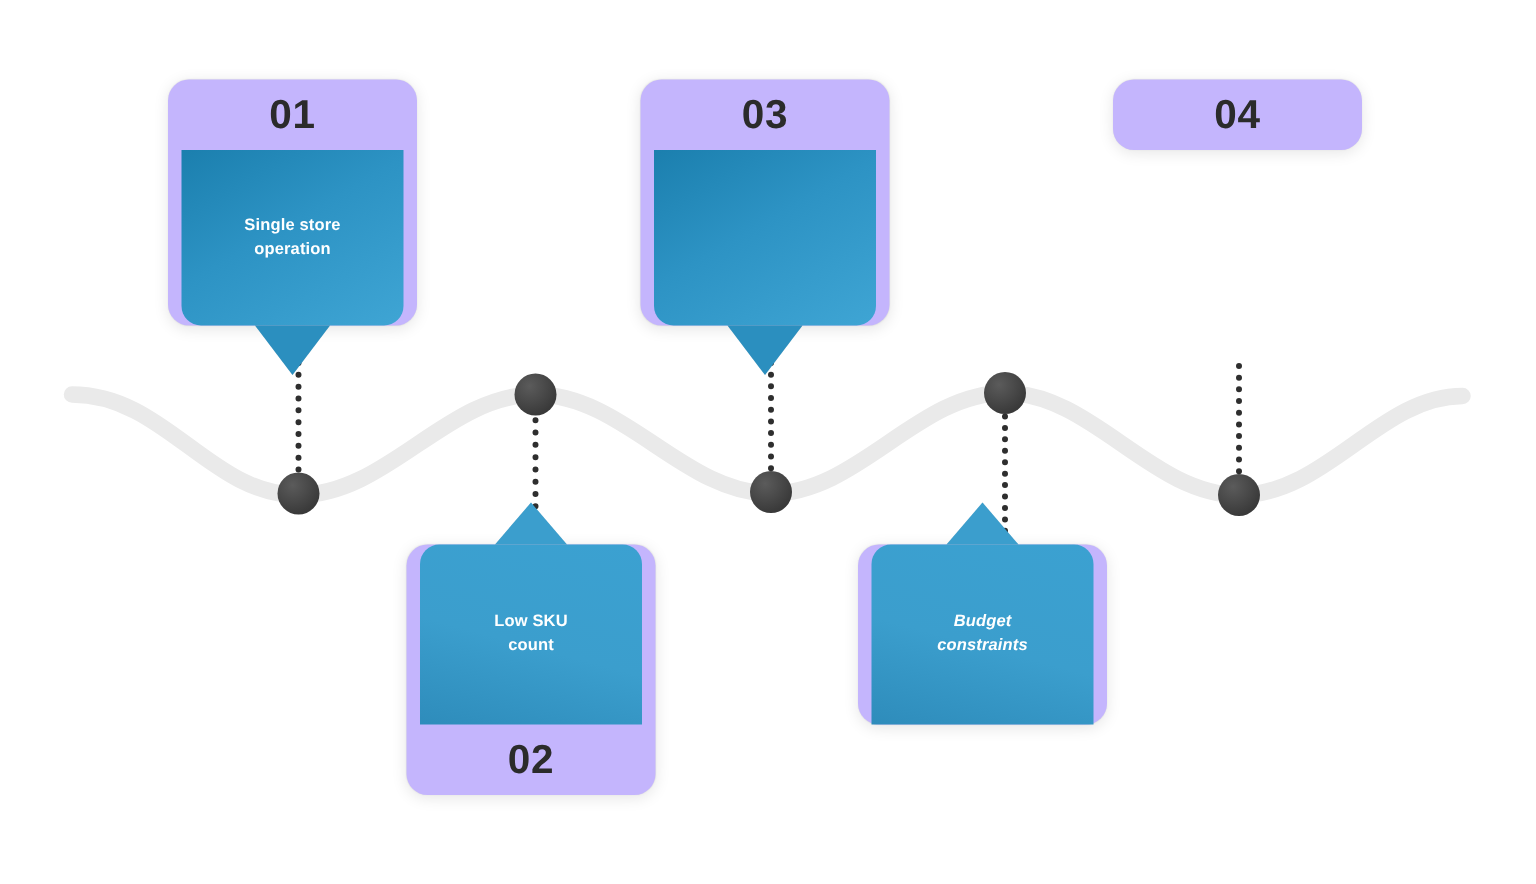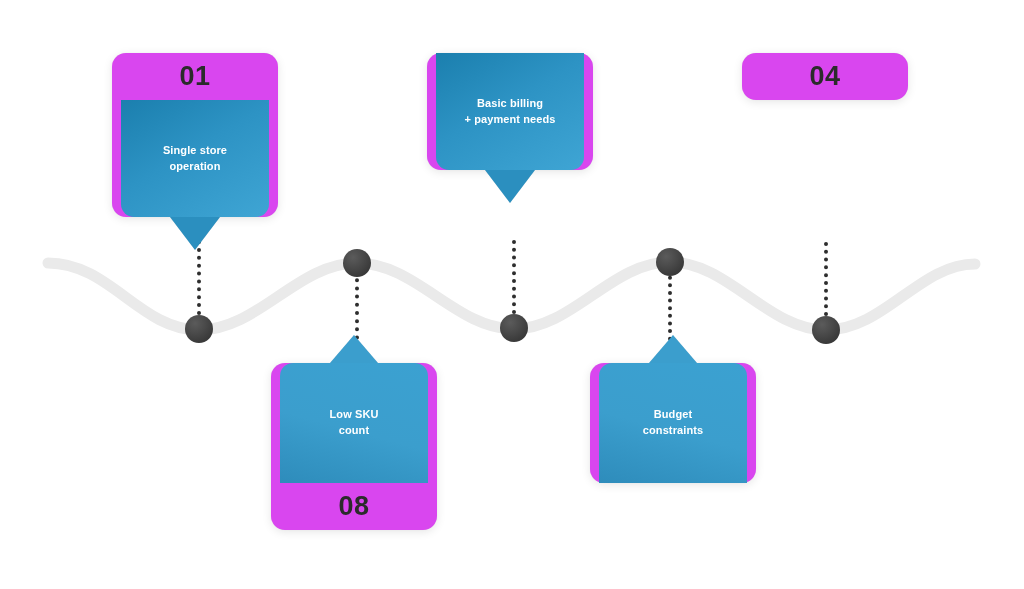--- a/index.html
+++ b/index.html
@@ -49,21 +49,21 @@
     height: 28px;
     border-radius: 50%;
     background: radial-gradient(circle at 36% 30%, #5b5b5b 0%, #4a4a4a 38%, #3a3a3a 72%, #333333 100%);
     z-index: 4;
   }
 
   
   .card {
     position: absolute;
     width: 166px;
-    background: #d946ef;
+    background: #c4b5fd;
     border-radius: 14px;
     box-shadow: 0 2px 10px rgba(0,0,0,0.10), 0 0 1px rgba(0,0,0,0.08);
     z-index: 6;
   }
 
   .card-number {
     height: 47px;
     line-height: 47px;
     text-align: center;
     font-size: 27px;
@@ -184,31 +184,30 @@
 operation</span>
         </div>
       </div>
       <div class="card bottom" style="left: 271px; top: 363px;">
         <div class="card-body">
           <span class="pointer-shade"></span>
           <span class="pointer"></span>
           <span class="card-label">Low SKU
 count</span>
         </div>
-        <div class="card-number">08</div>
+        <div class="card-number">02</div>
       </div>
       <div class="card top" style="left: 427px; top: 53px;">
-        <div class="card-body">
-          <span class="pointer-shade"></span>
-          <span class="pointer"></span>
-          <span class="card-label">Basic billing
-+ payment needs</span>
-        </div>
-      </div>
-      <div class="card bottom" style="left: 590px; top: 363px;">
+        <div class="card-number">03</div>
+        <div class="card-body">
+          <span class="pointer-shade"></span>
+          <span class="pointer"></span>
+        </div>
+      </div>
+      <div class="card bottom" style="left: 572px; top: 363px; font-style: italic;">
         <div class="card-body">
           <span class="pointer-shade"></span>
           <span class="pointer"></span>
           <span class="card-label">Budget
 constraints</span>
         </div>
       </div>
       <div class="card top" style="left: 742px; top: 53px;">
         <div class="card-number">04</div>
       </div>

